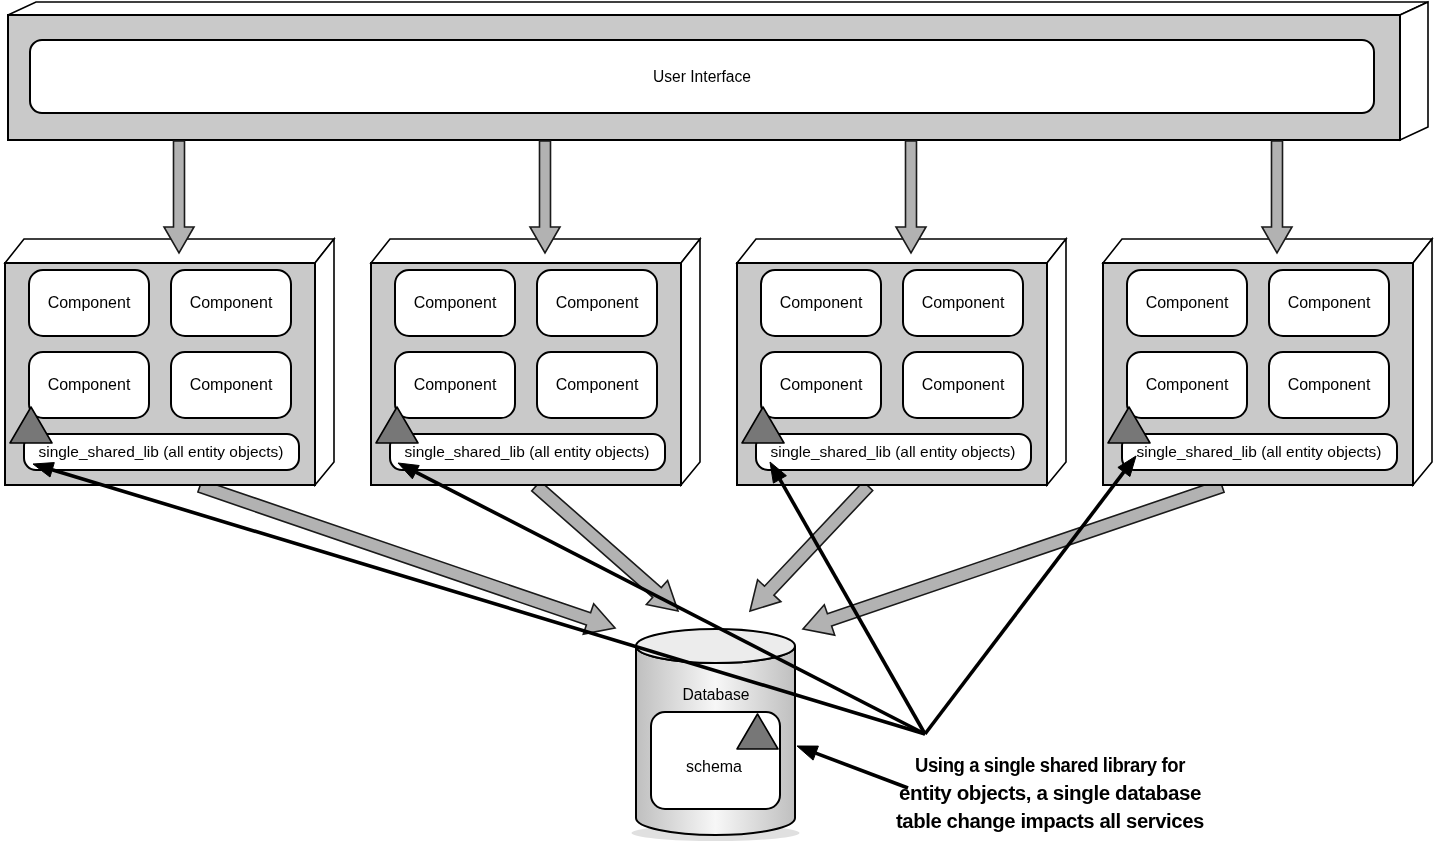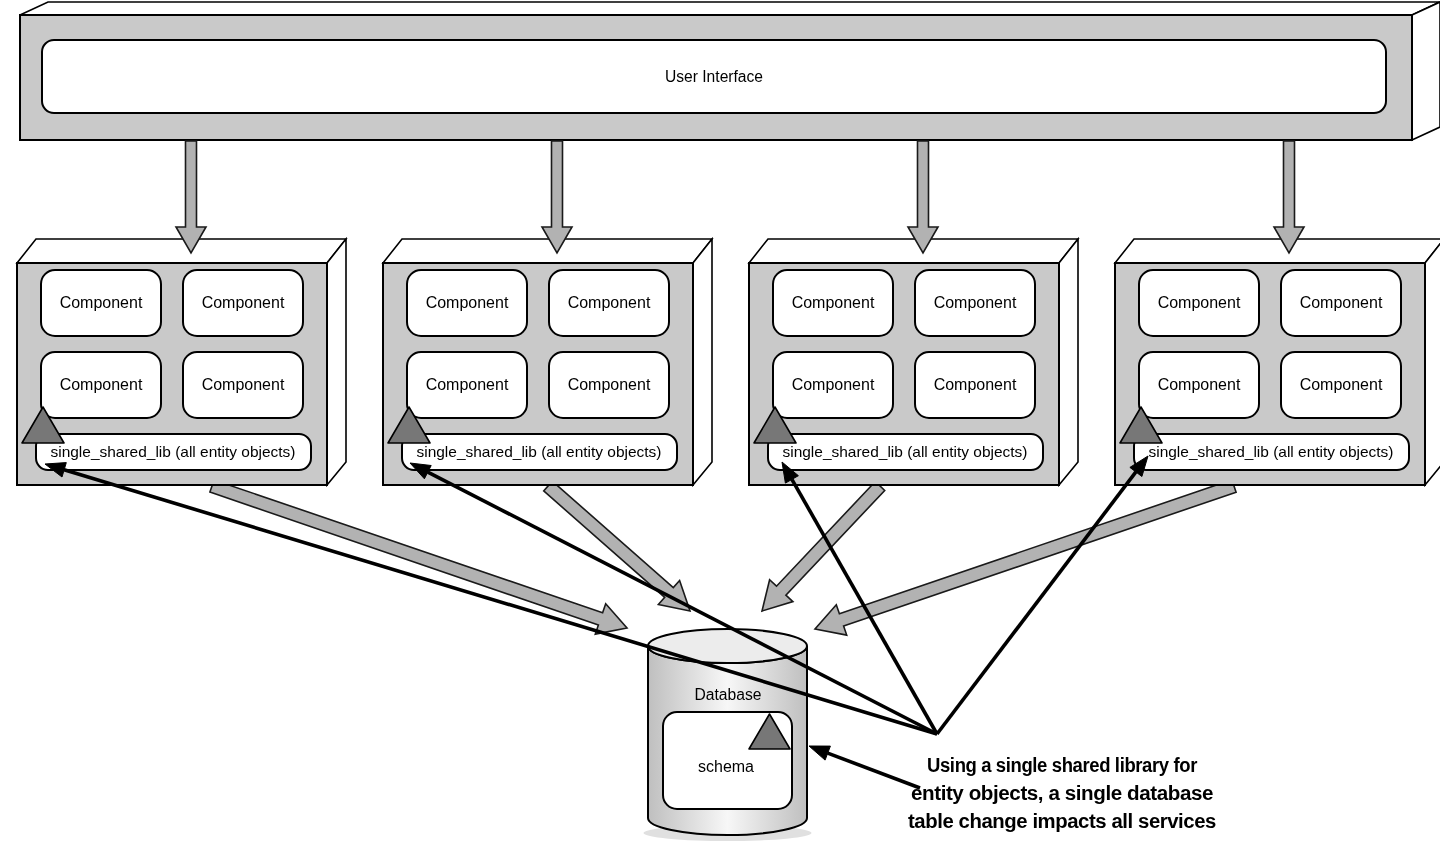--- a/index.html
+++ b/index.html
@@ -3,21 +3,21 @@
 <meta charset="utf-8">
 <style>
   :root{
     --box-fill:#c9c9c9;
     --arrow-fill:#b2b2b2;
     --tri-fill:#777777;
     --stroke:#000000;
     --white:#ffffff;
   }
   html,body{margin:0;padding:0;background:#fff;width:1440px;height:848px;overflow:hidden;}
-  .stage{position:relative;width:1280px;height:848px;padding-left:12px;}
+  .stage{position:relative;width:1280px;height:848px;}
   svg{display:block;}
   text{font-family:"Liberation Sans","DejaVu Sans",sans-serif;fill:#000;}
   .lbl{font-size:16px;text-anchor:middle;}
   .lib-lbl{font-size:15px;text-anchor:middle;}
   .db-lbl{font-size:16px;text-anchor:middle;}
   .note{font-size:19.5px;font-weight:bold;letter-spacing:-0.4px;text-anchor:middle;}
   .face{fill:var(--white);stroke:var(--stroke);stroke-width:1.6;}
   .front{fill:var(--box-fill);stroke:var(--stroke);stroke-width:2;}
   .inner{fill:var(--white);stroke:var(--stroke);stroke-width:2;}
   .fat-arrow{fill:var(--arrow-fill);stroke:#1a1a1a;stroke-width:1.6;stroke-linejoin:miter;}

